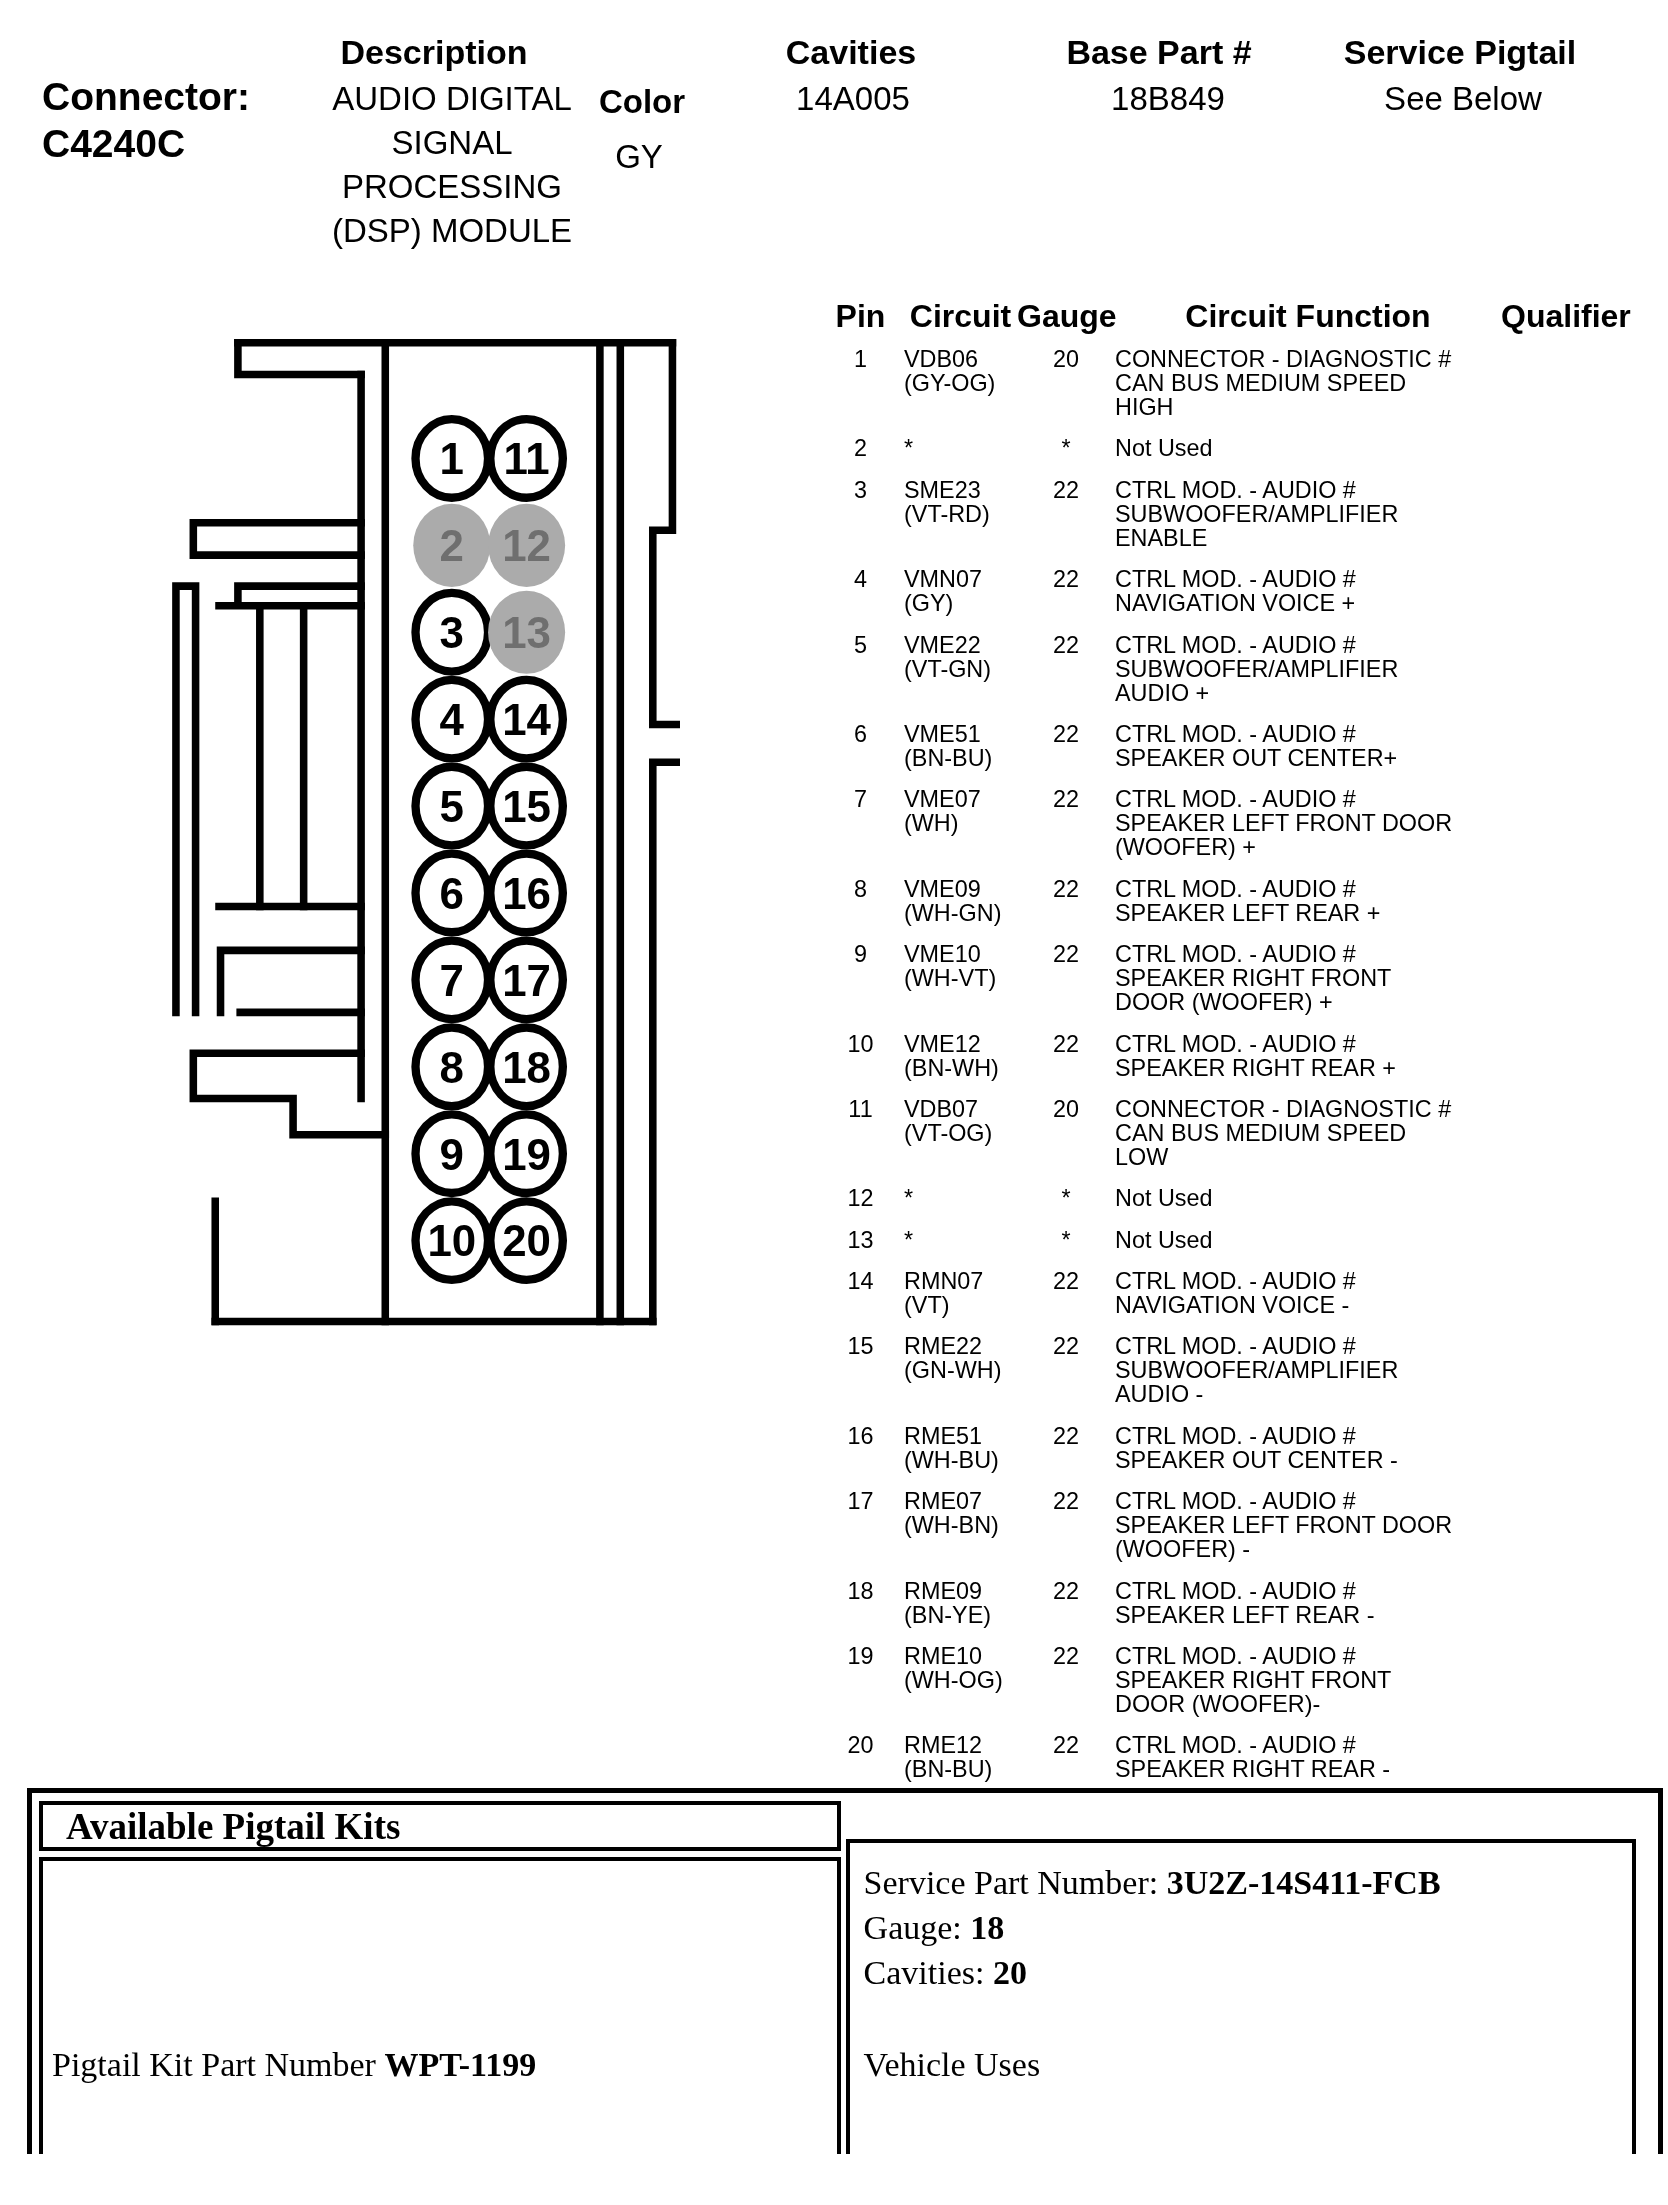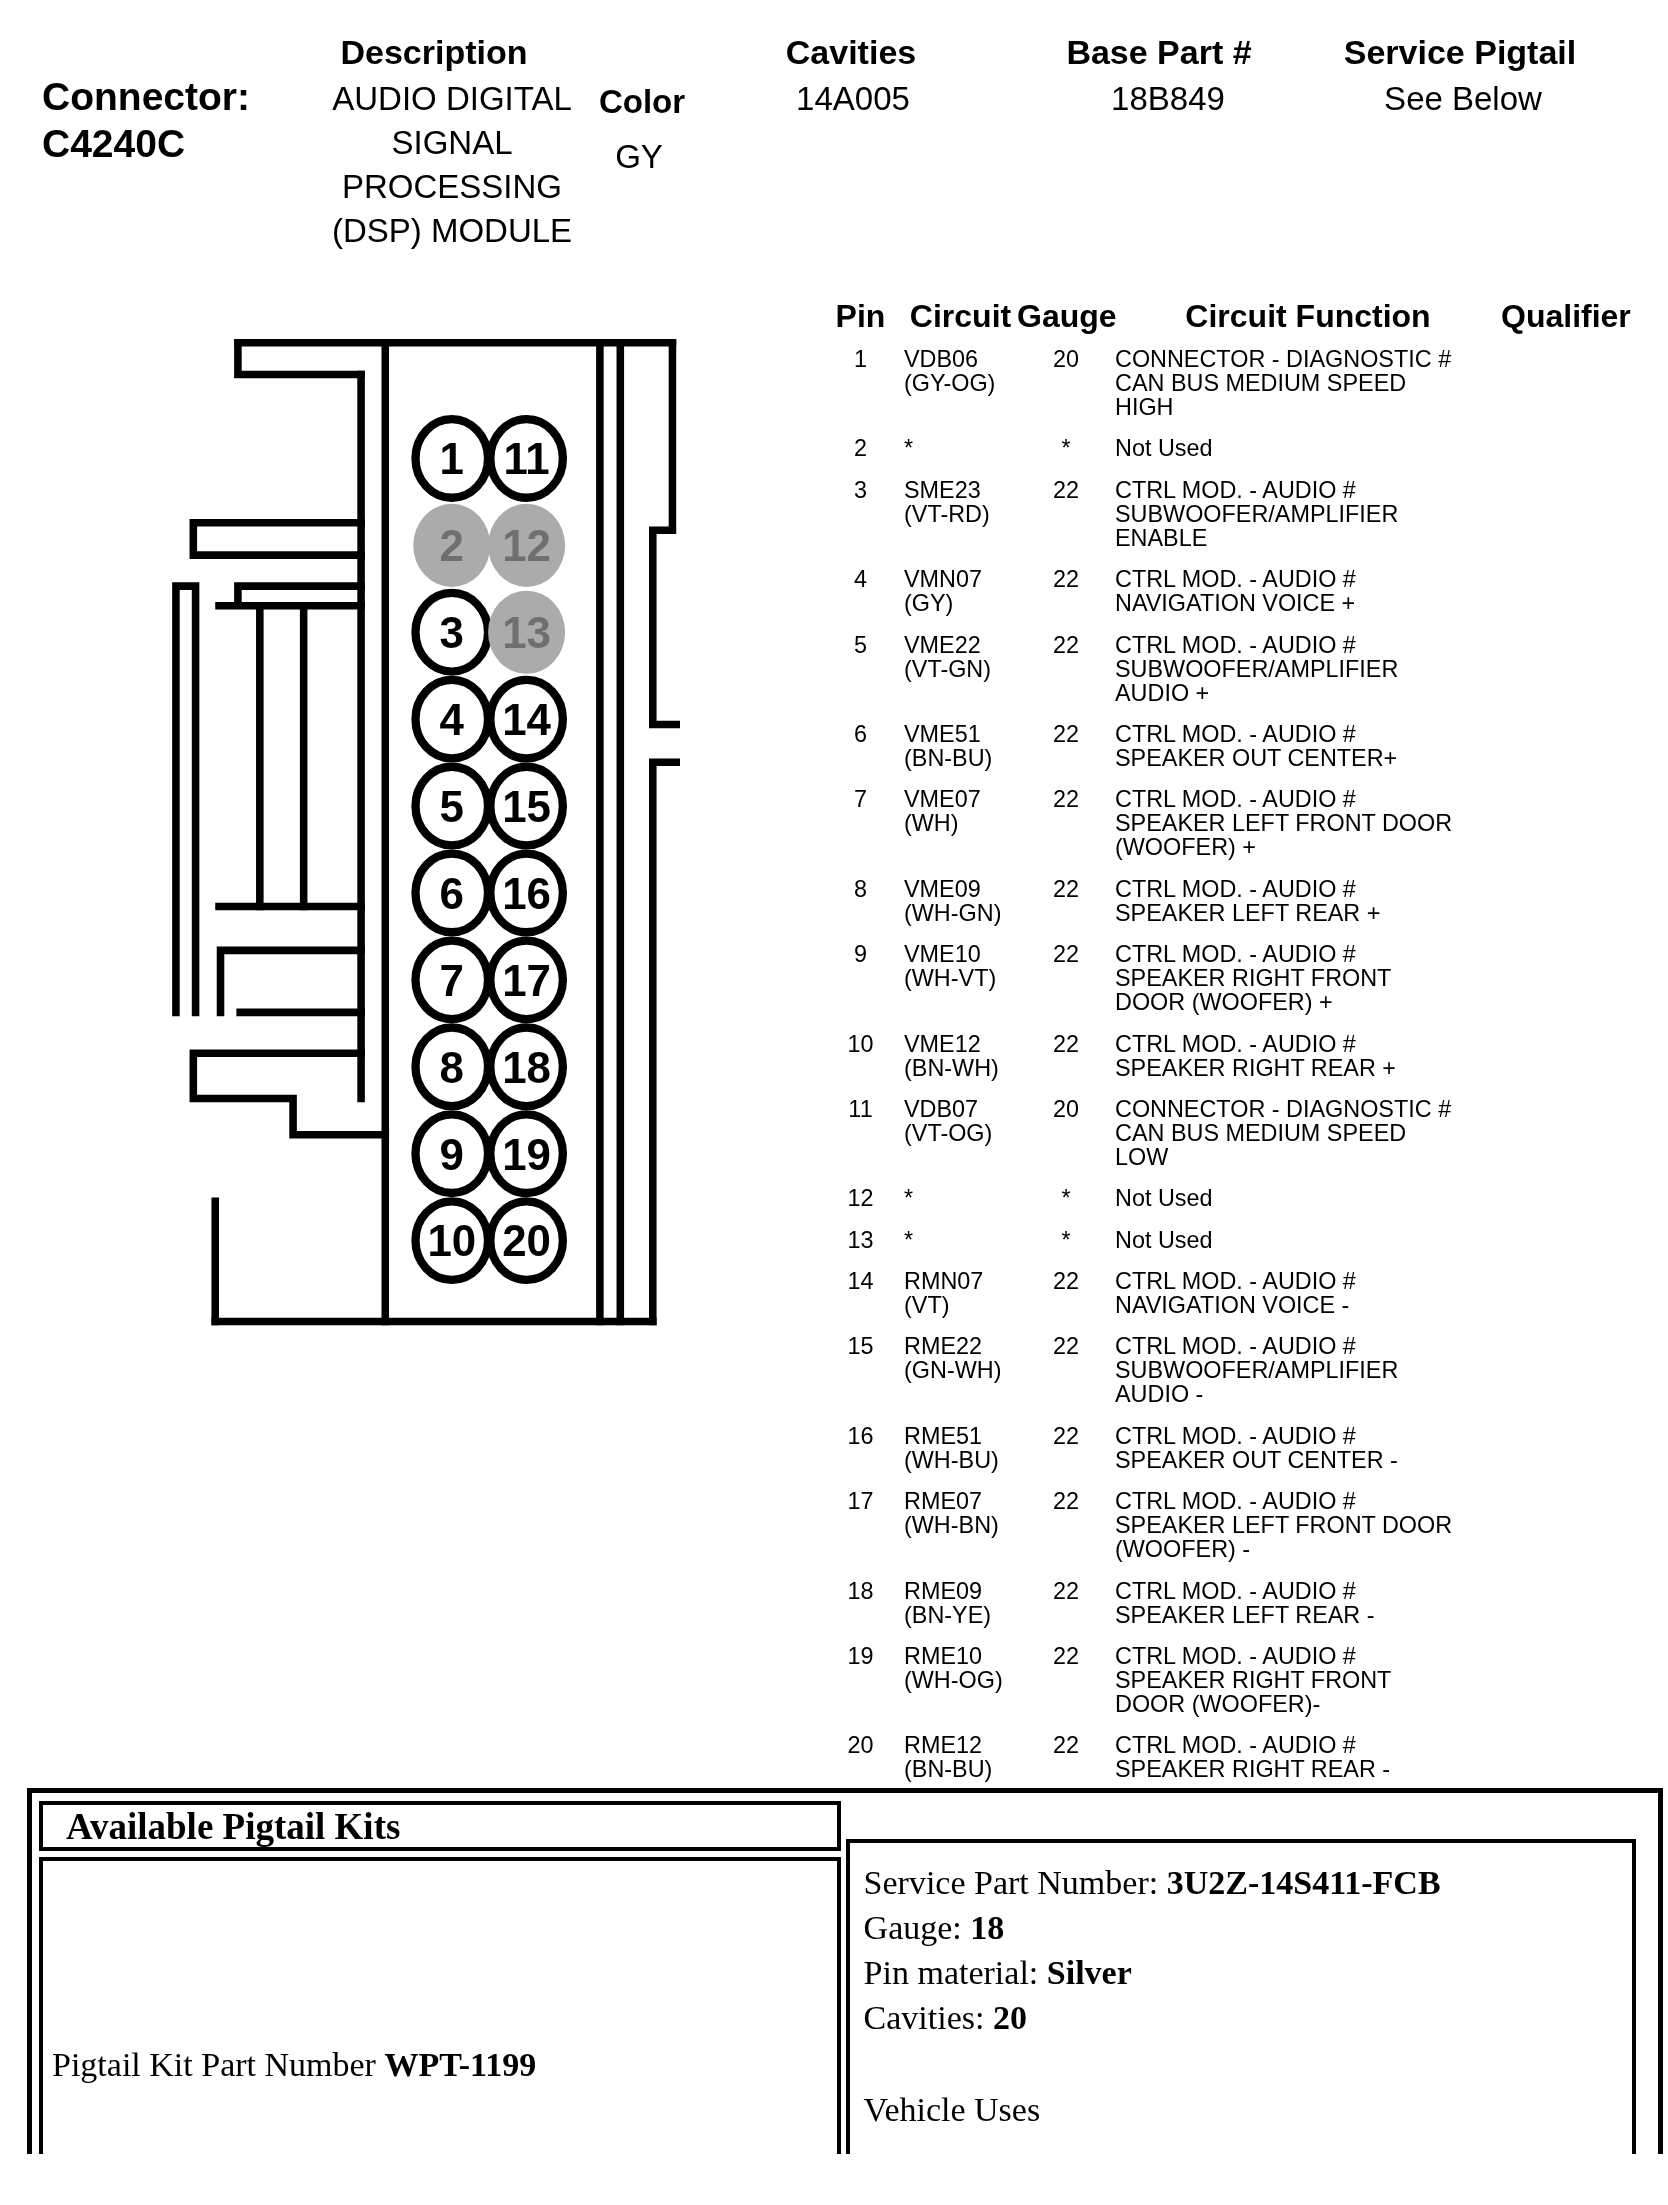--- a/index.html
+++ b/index.html
@@ -289,21 +289,20 @@
     <div id="pigtail-kit-line" class="abs" style="left:9px;top:185px;">
       <span>Pigtail Kit Part Number </span><span class="b">WPT-1199</span>
     </div>
   </div>
 
   <div class="box serif" style="left:846px;top:1839px;width:782px;height:427px;">
     <div id="service-box-content" style="padding:16.6px 0 0 13.6px;">
       <div id="service-lines">
           <div class="svc-line"><span>Service Part Number: </span><span class="b">3U2Z-14S411-FCB</span></div>
           <div class="svc-line"><span>Gauge: </span><span class="b">18</span></div>
-          <div class="svc-line"><span>Pin material: </span><span class="b">Silver</span></div>
           <div class="svc-line"><span>Cavities: </span><span class="b">20</span></div>
         </div>
       <div id="vehicle-uses" class="svc-line">Vehicle Uses</div>
     </div>
   </div>
 
 </div>
 
 
 </body></html>

